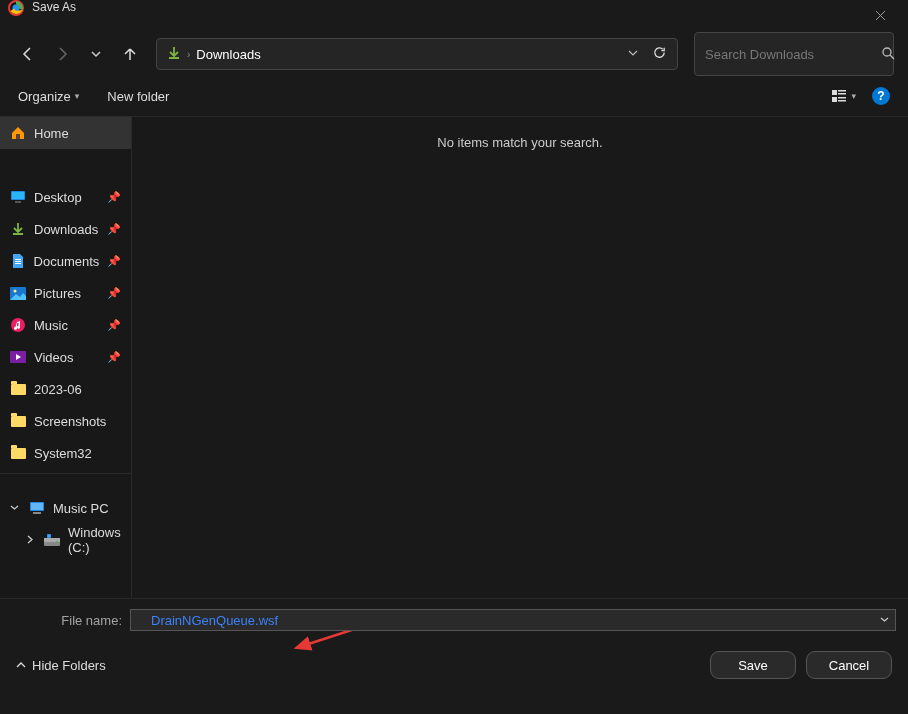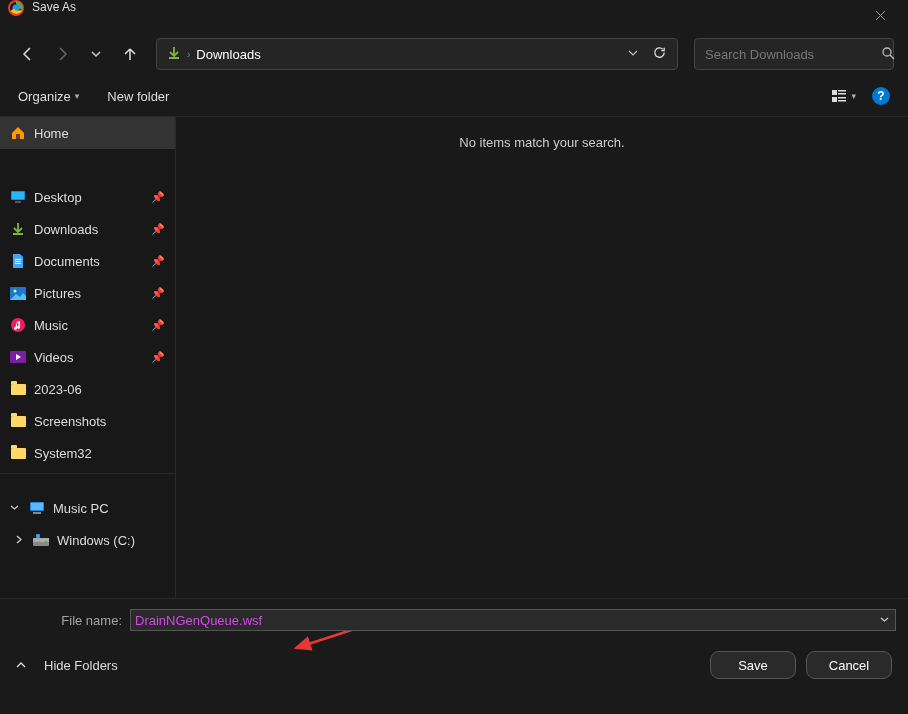--- a/index.html
+++ b/index.html
@@ -14,60 +14,60 @@
 .nav-icon { width: 28px; height: 28px; display: flex; align-items: center; justify-content: center; color: #bbb; cursor: pointer; }
 .nav-icon.disabled { color: #555; }
 
 .address-bar { flex: 1; height: 32px; background: #252525; border: 1px solid #444; border-radius: 4px; display: flex; align-items: center; padding: 0 10px; margin-left: 6px; gap: 6px; }
 .address-bar .dl-icon { color: #7cb342; }
 .address-bar .crumb-sep { color: #888; font-size: 10px; }
 .address-bar .location { color: #fff; flex: 1; }
 .address-bar .hist-drop { color: #bbb; cursor: pointer; font-size: 10px; margin-right: 8px; }
 .address-bar .refresh { color: #bbb; cursor: pointer; }
 
-.search-bar { width: 200px; height: 32px; background: #252525; border: 1px solid #444; border-radius: 4px; display: flex; align-items: center; padding: 0 10px; margin-left: 10px; }
+.search-bar { width: 200px; height: 44px; background: #252525; border: 1px solid #444; border-radius: 4px; display: flex; align-items: center; padding: 0 10px; margin-left: 10px; }
 .search-bar input { flex: 1; background: transparent; border: none; color: #fff; font-size: 13px; outline: none; }
 .search-bar input::placeholder { color: #777; }
 .search-bar .mag { color: #bbb; }
 
 .toolbar { height: 40px; display: flex; align-items: center; padding: 0 18px; gap: 8px; }
 .toolbar .tool-left { display: flex; gap: 28px; }
 .toolbar .tool-btn { display: flex; align-items: center; gap: 4px; color: #ddd; cursor: pointer; font-size: 13px; }
 .toolbar .tool-right { margin-left: auto; display: flex; align-items: center; gap: 16px; }
 .view-icon { color: #ddd; cursor: pointer; font-size: 13px; display: flex; align-items: center; gap: 2px; }
 .help-icon { width: 18px; height: 18px; border-radius: 50%; background: #0078d4; color: #fff; display: flex; align-items: center; justify-content: center; font-size: 12px; font-weight: bold; cursor: pointer; }
 
 .body-area { height: 482px; display: flex; border-top: 1px solid #2a2a2a; }
-.sidebar { width: 176px; background: #181818; overflow-y: auto; border-right: 1px solid #2a2a2a; }
+.sidebar { width: 132px; background: #181818; overflow-y: auto; border-right: 1px solid #2a2a2a; }
 .sidebar-item { height: 32px; display: flex; align-items: center; padding: 0 10px; gap: 8px; cursor: pointer; color: #ddd; font-size: 13px; }
 .sidebar-item.selected { background: #333; }
 .sidebar-item .pin { margin-left: auto; color: #666; font-size: 11px; }
 .sidebar-spacer { height: 18px; }
 .sidebar-group-spacer { height: 14px; }
 .sidebar-divider { height: 1px; background: #2a2a2a; margin: 4px 0; }
 .sidebar-item.header .expand { color: #bbb; font-size: 10px; margin-right: 2px; }
-.sidebar-item.child { padding-left: 15px; }
+.sidebar-item.child { padding-left: 26px; }
 .sidebar-item.child .expand { color: #bbb; font-size: 10px; margin-right: 2px; }
 
 .si-icon { width: 16px; height: 16px; display: flex; align-items: center; justify-content: center; }
 .folder-icon { width: 15px; height: 11px; background: #ffd866; border-radius: 1px; position: relative; }
 .folder-icon::before { content: ""; position: absolute; top: -3px; left: 0; width: 6px; height: 3px; background: #ffd866; border-radius: 1px 1px 0 0; }
 
 .content { flex: 1; background: #191919; display: flex; justify-content: center; padding-top: 18px; color: #ccc; font-size: 13px; }
 
 .arrow-annotation { position: absolute; left: 288px; top: 610px; pointer-events: none; }
 
 .bottom-panel { background: #1a1a1a; border-top: 1px solid #2a2a2a; padding: 10px 12px 0 12px; }
 .field-row { display: flex; align-items: center; margin-bottom: 6px; }
 .field-label { width: 118px; text-align: right; color: #a3a3a3; font-size: 13px; padding-right: 8px; }
-.field-input { flex: 1; height: 22px; background: #2a2a2a; border: 1px solid #555; color: #d946ef; padding: 0 4px; font-size: 13px; display: flex; align-items: center; position: relative; }
+.field-input { flex: 1; height: 22px; background: #2a2a2a; border: 1px solid #555; color: #3b82f6; padding: 0 20px; font-size: 13px; display: flex; align-items: center; position: relative; }
 .field-input .dd { position: absolute; right: 6px; color: #bbb; font-size: 10px; }
 
 .button-row { display: flex; align-items: center; padding: 14px 4px 12px 4px; }
-.hide-folders { display: flex; align-items: center; gap: 18px; color: #ddd; cursor: pointer; font-size: 13px; }
+.hide-folders { display: flex; align-items: center; gap: 6px; color: #ddd; cursor: pointer; font-size: 13px; }
 .button-row .spacer { flex: 1; }
 .dlg-btn { width: 86px; height: 28px; background: #2a2a2a; border: 1px solid #555; color: #fff; border-radius: 9px; cursor: pointer; font-size: 13px; margin-left: 10px; }
 </style>
 </head>
 <body>
 
 <div class="titlebar">
   <span class="app-icon">
     <svg viewBox="0 0 16 16" width="16" height="16">
         <circle cx="8" cy="8" r="7" fill="none" stroke="#e53935" stroke-width="2"></circle>

